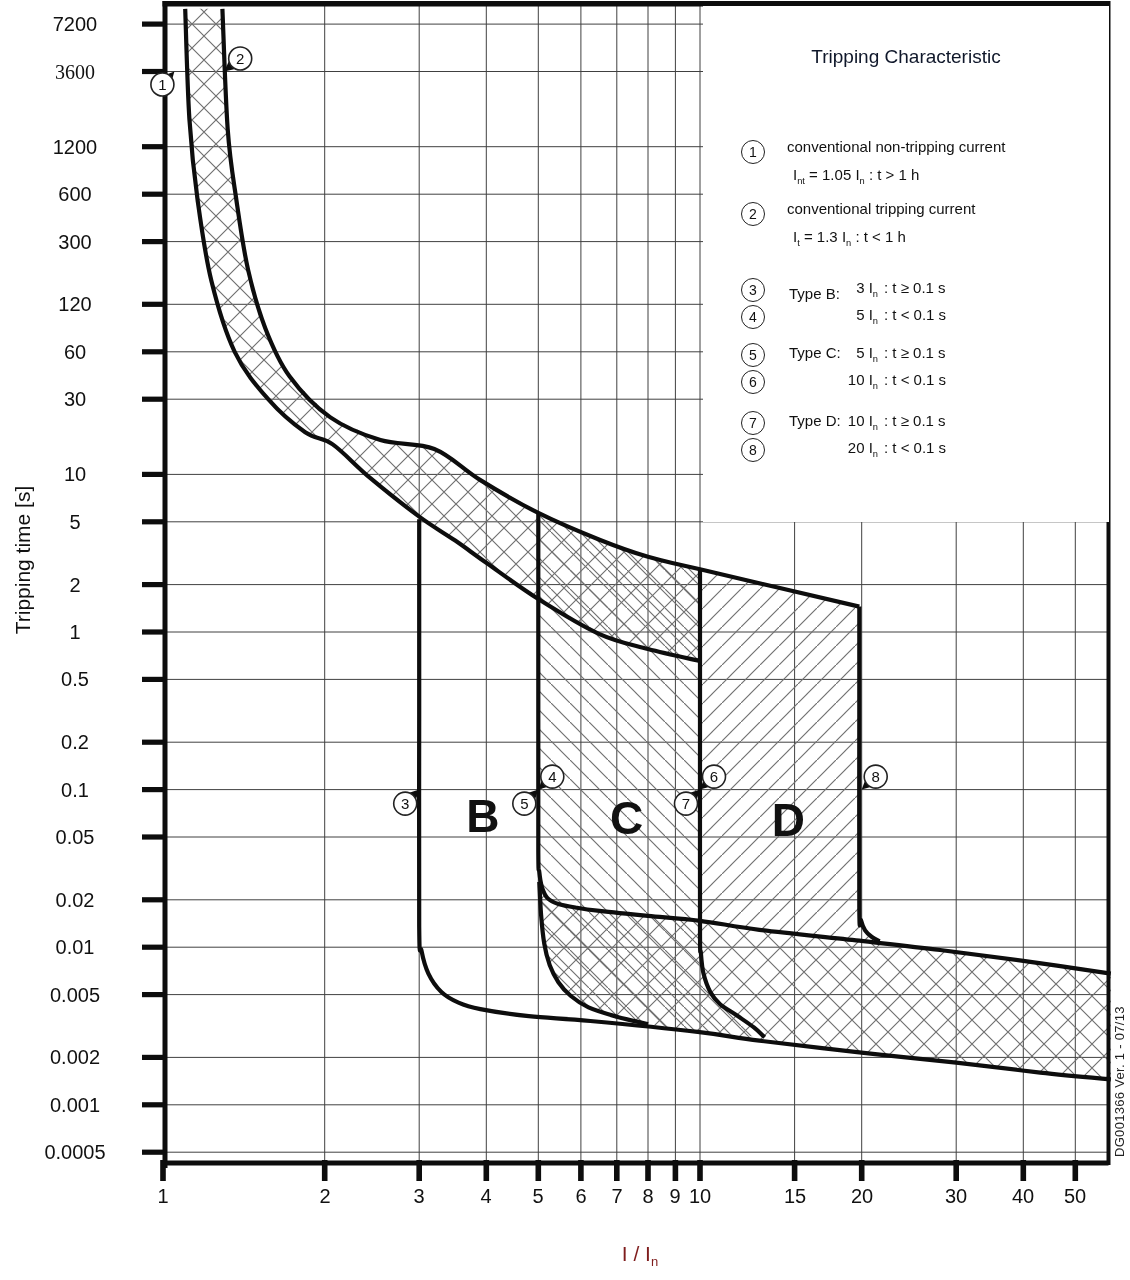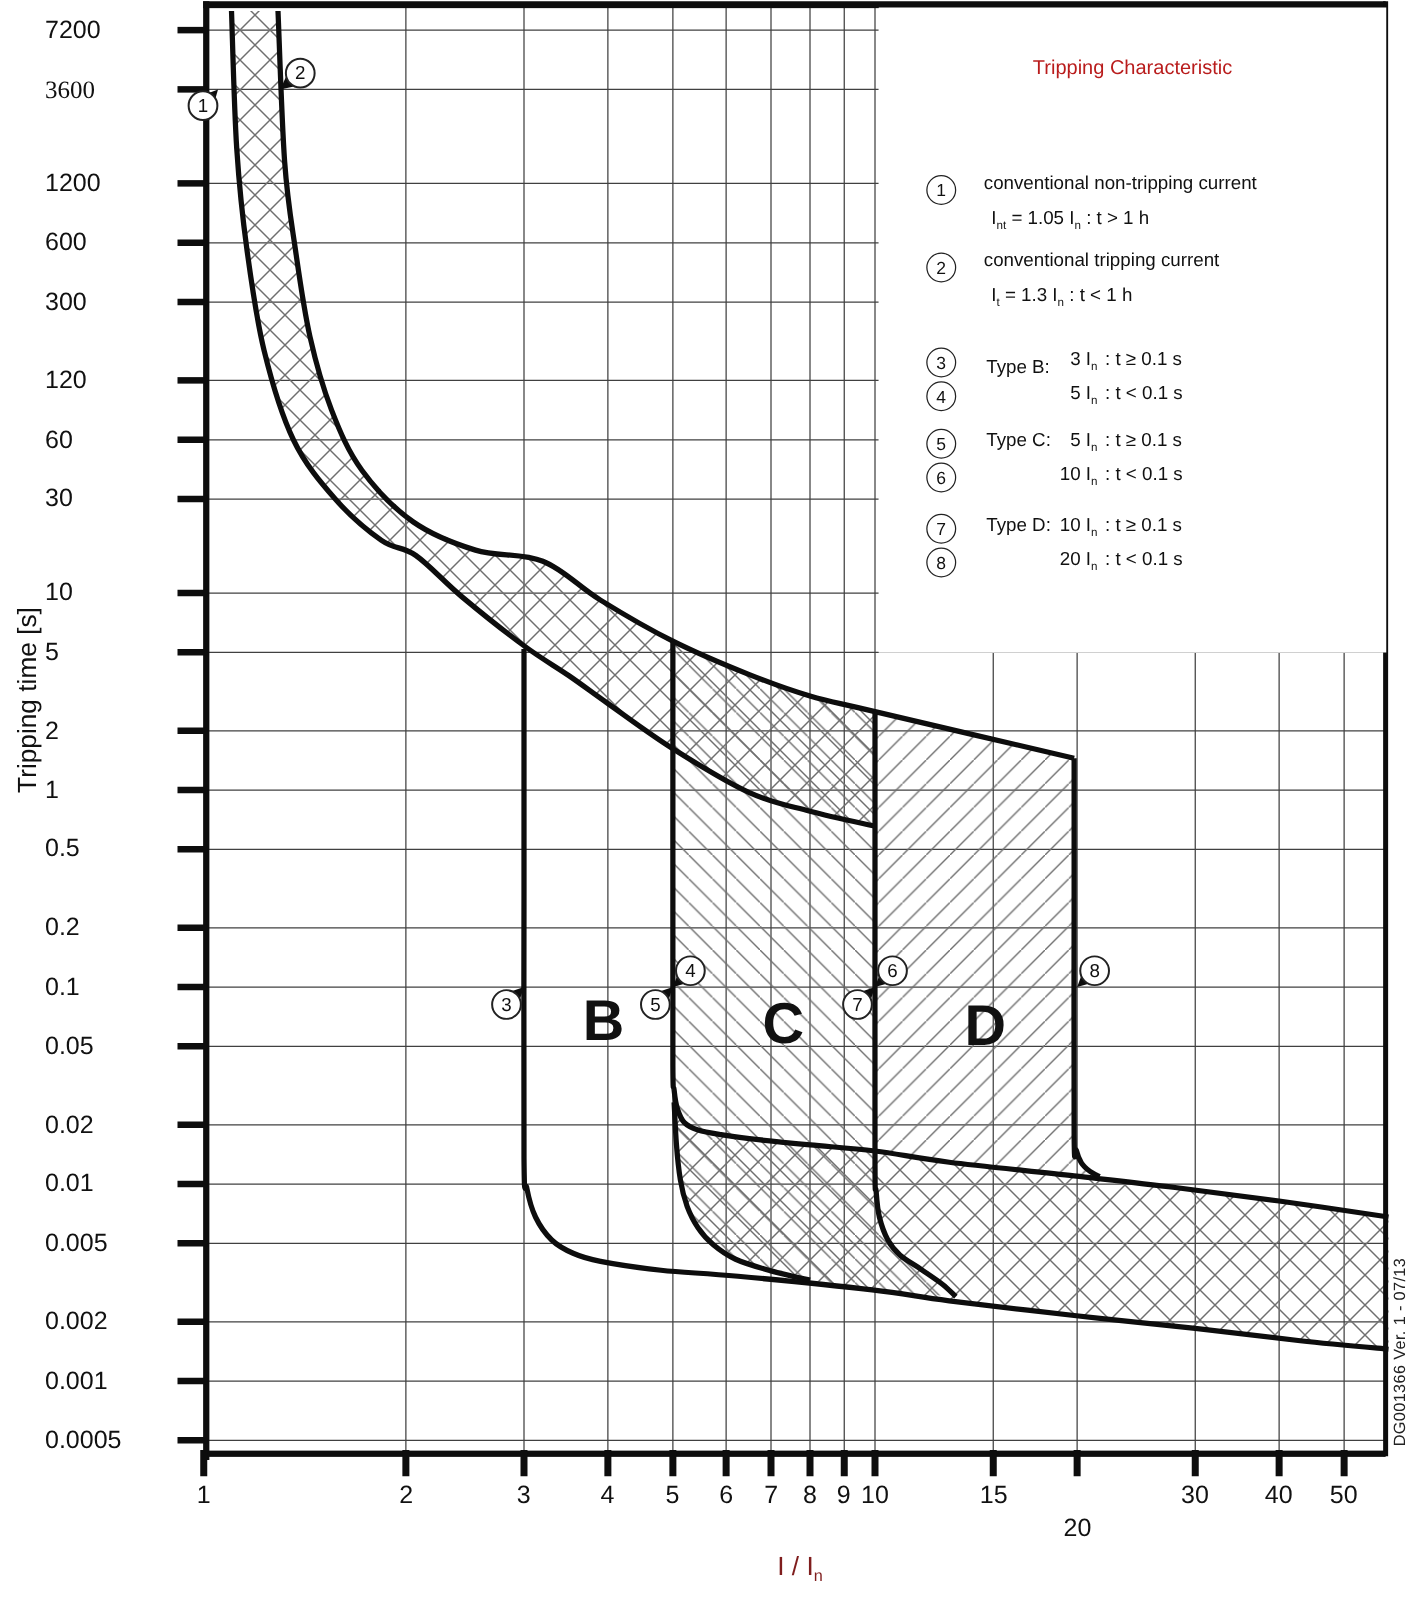--- a/index.html
+++ b/index.html
@@ -1,27 +1,27 @@
 <!DOCTYPE html>
 <html><head>
 <meta charset="utf-8">
 <style>
   html,body{margin:0;padding:0;background:#ffffff;}
   body{font-family:"Liberation Sans", sans-serif; color:#111;}
   #stage{position:relative;width:1130px;height:1280px;background:#fff;overflow:hidden;}
   #chart-svg{position:absolute;left:0;top:0;}
-  .ylab{position:absolute;left:36px;width:110px;text-align:left;font-size:20px;line-height:20px;color:#111;}
+  .ylab{position:absolute;left:20px;width:110px;text-align:center;font-size:20px;line-height:20px;color:#111;}
   .xlab{position:absolute;top:1186px;width:64px;text-align:center;font-size:20px;line-height:20px;color:#111;}
   .axis-title-y{position:absolute;left:-97px;top:548px;width:240px;text-align:center;
     transform:rotate(-90deg);font-size:21px;color:#111;}
   .axis-title-x{position:absolute;left:560px;top:1242px;width:160px;text-align:center;font-size:21px;color:#7f1d1d;}
   .doc-code{position:absolute;left:1112px;top:1157px;transform-origin:0 0;transform:rotate(-90deg);
     font-size:13px;letter-spacing:0.3px;color:#222;white-space:nowrap;}
   .legend{position:absolute;left:703px;top:6px;width:406px;height:516px;background:#fff;}
-  .lg-title{position:absolute;left:0;top:40px;width:100%;text-align:center;font-size:16px;color:#b91c1c;}
+  .lg-title{position:absolute;left:0;top:40px;width:100%;text-align:center;font-size:19px;color:#0f172a;}
   .lg-sub1{position:absolute;left:0;top:74px;width:100%;text-align:center;font-size:16px;color:#111;}
   .lg-sub2{position:absolute;left:0;top:98px;width:100%;text-align:center;font-size:16px;color:#111;}
   .circ{position:absolute;width:22px;height:22px;border:1.5px solid #222;border-radius:50%;
     text-align:center;line-height:22px;font-size:14px;background:#fff;box-sizing:content-box;}
   .lg-text{position:absolute;font-size:15px;line-height:18px;white-space:nowrap;color:#111;}
   .lg-val{position:absolute;font-size:15px;line-height:18px;white-space:nowrap;text-align:right;color:#111;}
   sub{font-size:0.62em;}
 </style>
 </head>
 <body>
@@ -198,21 +198,21 @@
       <div class="xlab" style="left: 293px;">2</div>
       <div class="xlab" style="left: 387px;">3</div>
       <div class="xlab" style="left: 454px;">4</div>
       <div class="xlab" style="left: 506px;">5</div>
       <div class="xlab" style="left: 549px;">6</div>
       <div class="xlab" style="left: 585px;">7</div>
       <div class="xlab" style="left: 616px;">8</div>
       <div class="xlab" style="left: 643px;">9</div>
       <div class="xlab" style="left: 668px;">10</div>
       <div class="xlab" style="left: 763px;">15</div>
-      <div class="xlab" style="left: 830px; margin-top: 27px;">20</div>
+      <div class="xlab" style="left: 830px;">20</div>
       <div class="xlab" style="left: 924px;">30</div>
       <div class="xlab" style="left: 991px;">40</div>
       <div class="xlab" style="left: 1043px;">50</div>
     </div>
 
   <div class="axis-title-y">Tripping time [s]</div>
   <div class="axis-title-x" id="x-axis-title">I / I<sub>n</sub></div>
 
   <div class="legend">
     <div class="lg-title">Tripping Characteristic</div>

